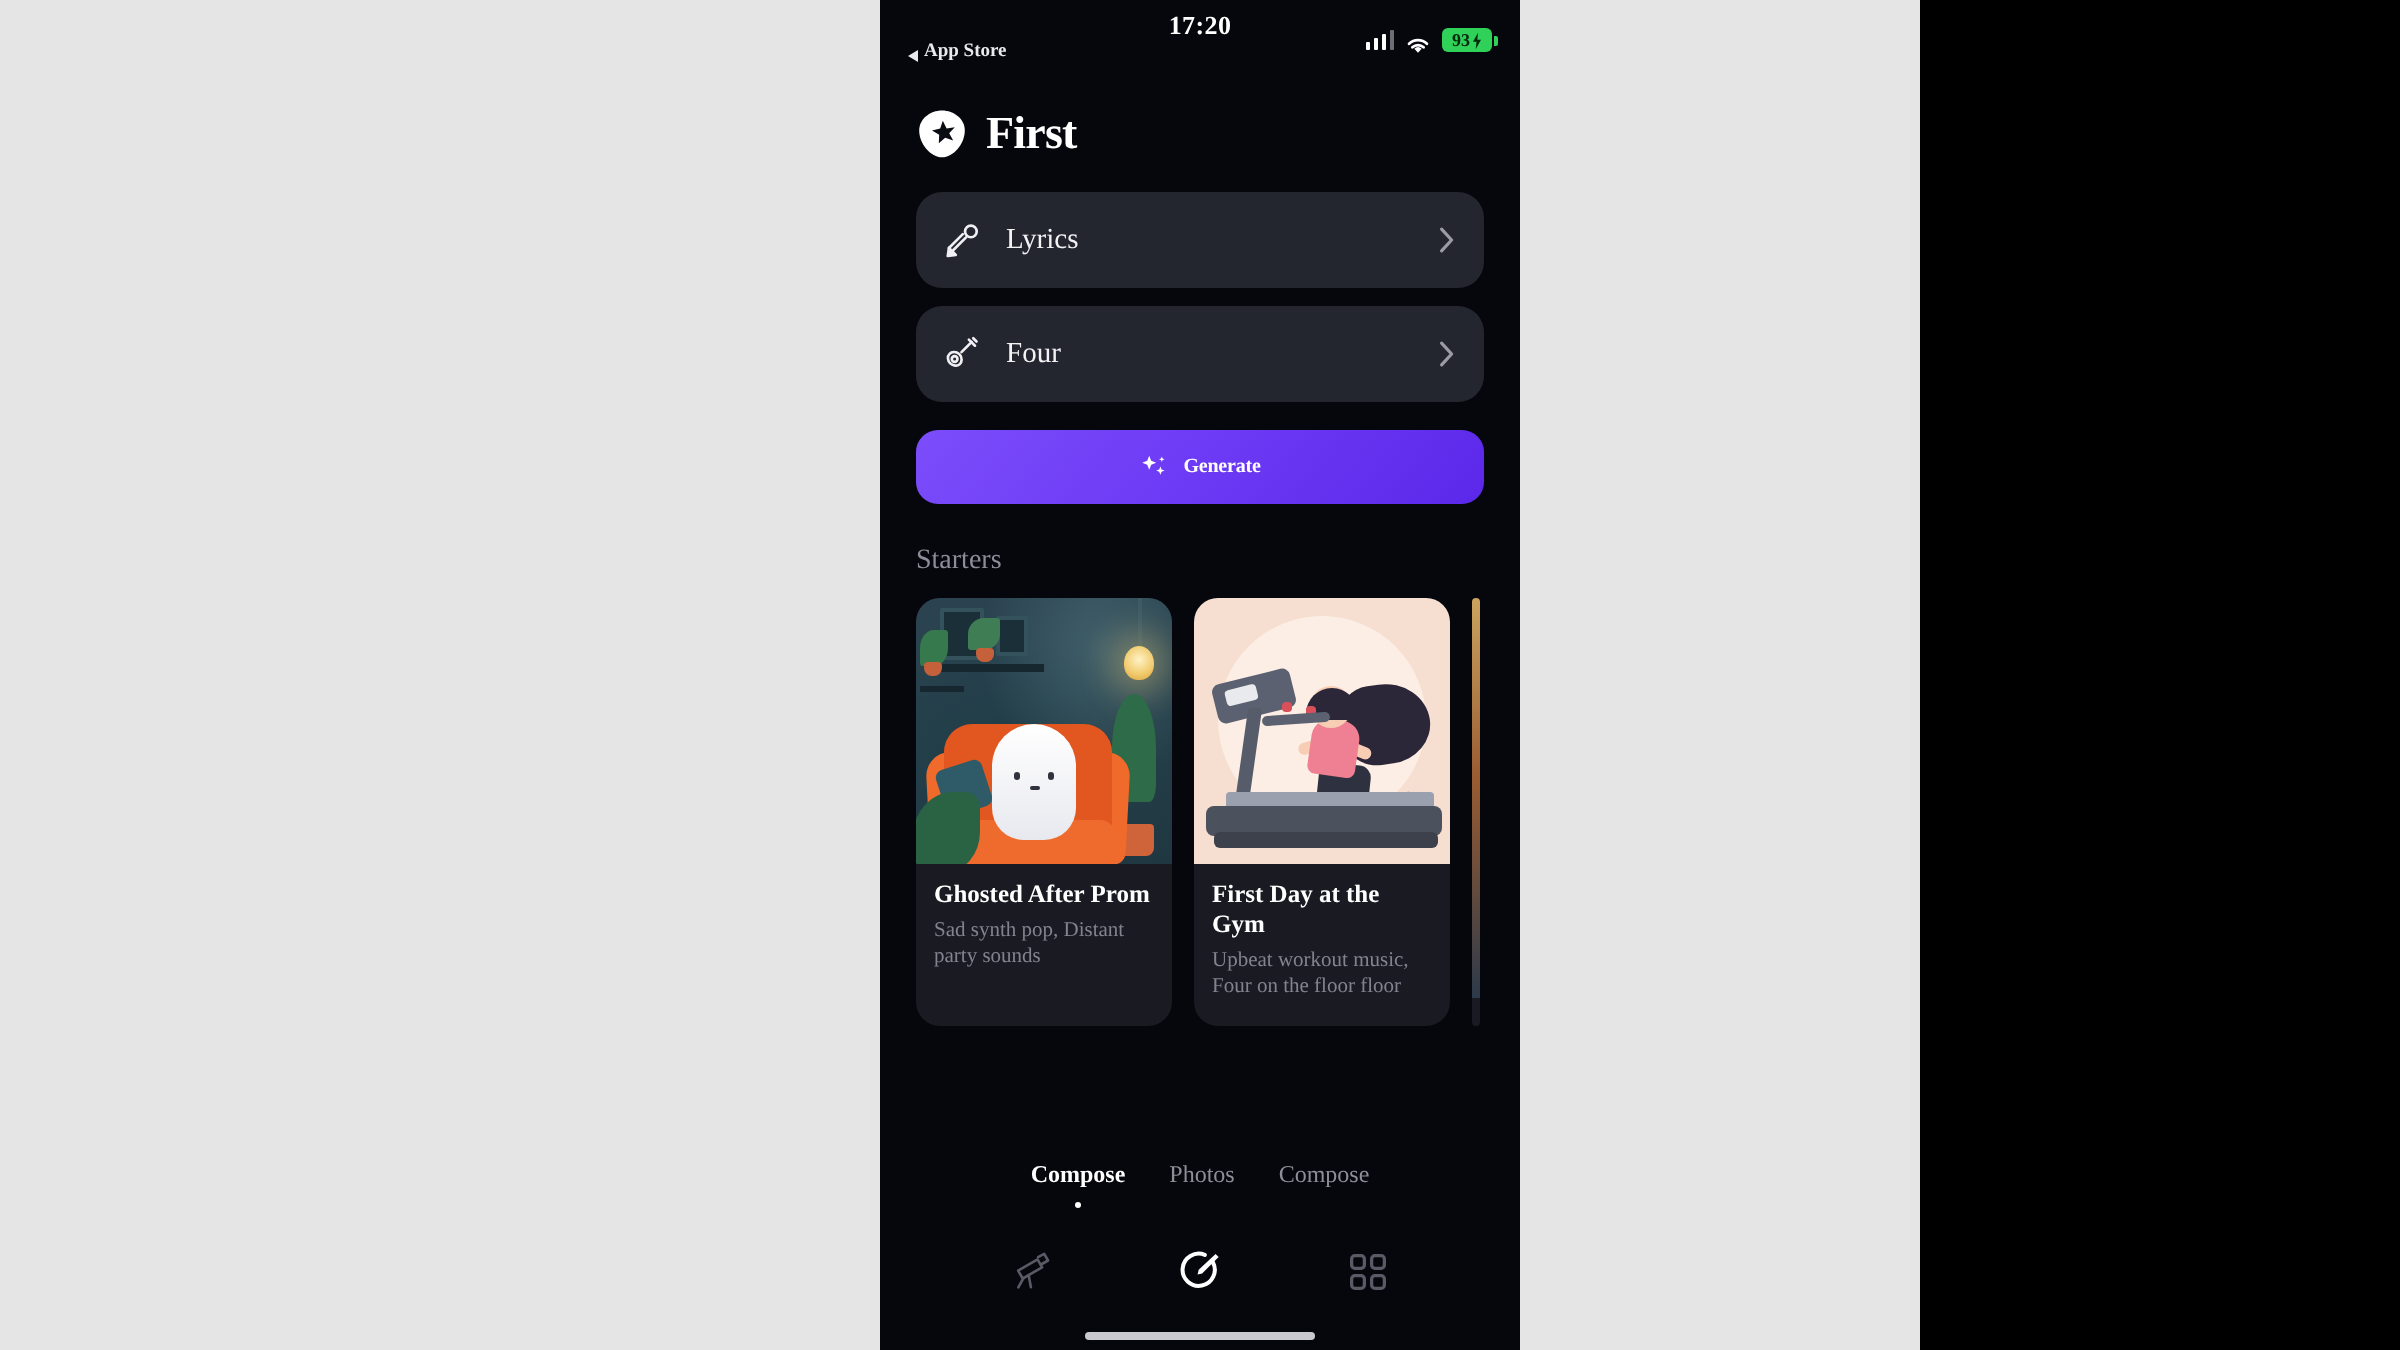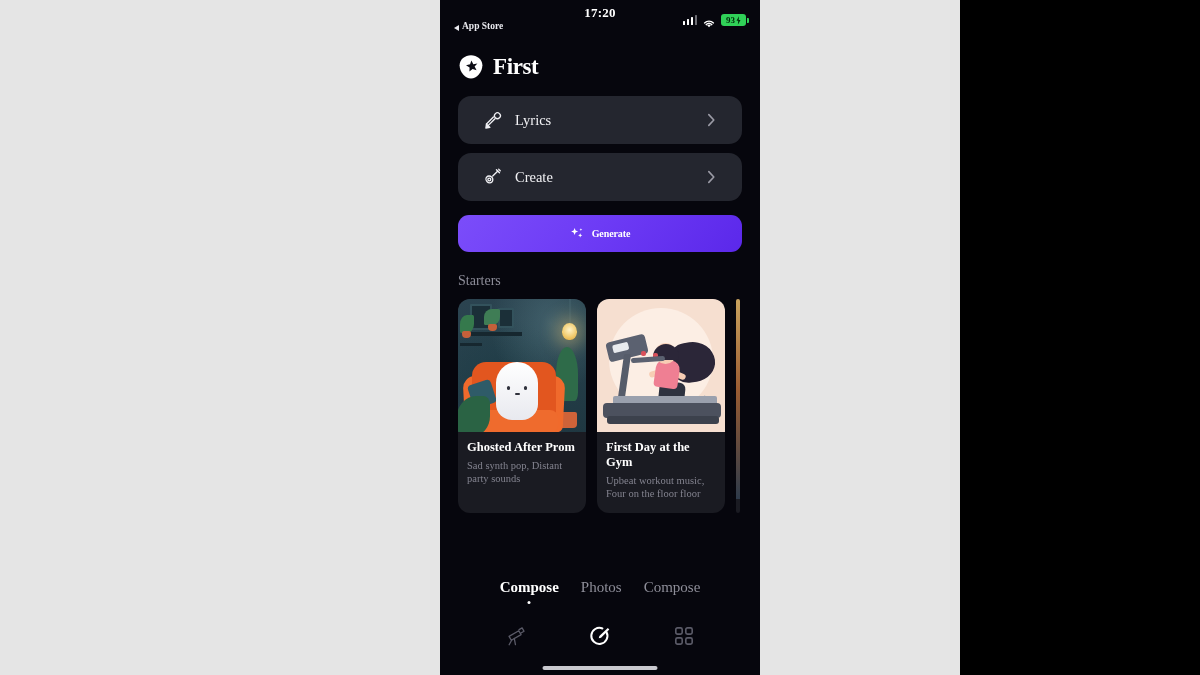--- a/index.html
+++ b/index.html
@@ -57,21 +57,21 @@
   }
   .logo-mark{width:26px;height:26px;position:relative;flex:none;}
   .app-title{
     color:#fff;font-size:23px;font-weight:bold;letter-spacing:-.4px;
   }
 
   
   .options{padding:16px 18px 0 18px;display:flex;flex-direction:column;gap:9px;}
   .opt-row{
     height:48px;background:#24262f;border-radius:13px;
-    display:flex;align-items:center;padding:0 26px;gap:12px;cursor:pointer;
+    display:flex;align-items:center;padding:0 14px;gap:12px;cursor:pointer;
   }
   .opt-icon{width:19px;height:19px;flex:none;display:block;}
   .opt-label{color:#f2f2f5;font-size:14.5px;flex:1;}
   .chev{width:9px;height:14px;flex:none;}
 
   
   .gen-wrap{padding:14px 18px 0 18px;}
   .generate{
     height:37px;border-radius:11px;
     background:linear-gradient(130deg,#7b4dfa 0%,#6d3bf5 48%,#5b28ea 100%);
@@ -159,21 +159,21 @@
   .gy-shoe{position:absolute;width:13px;height:7px;background:#3f6e9c;border-radius:4px;}
   .gy-arm{position:absolute;background:#f7cdb4;border-radius:3px;}
   .art-sliver{position:absolute;inset:0;background:linear-gradient(180deg,#caa35e,#9a5c32 45%,#2d3a4a);}
 
   
   .modes{
     position:absolute;left:0;width:100%;top:578px;
     display:flex;justify-content:center;align-items:flex-start;gap:22px;
   }
   .mode{position:relative;cursor:pointer;text-align:center;}
-  .mode .m-label{font-size:15px;color:#8e8e99;}
+  .mode .m-label{font-size:12px;color:#8e8e99;}
   .mode.active .m-label{color:#fff;font-weight:bold;}
   .mode.active:after{
     content:"";position:absolute;left:50%;transform:translateX(-50%);
     bottom:-8px;width:3px;height:3px;border-radius:50%;background:#fff;
   }
 
   
   .tabbar{
     position:absolute;left:0;bottom:20px;width:100%;
     display:flex;justify-content:space-around;align-items:center;padding:0 34px;
@@ -255,21 +255,21 @@
         <svg viewBox="0 0 20 20" width="19" height="19">
           <g stroke="#f0f0f4" stroke-width="1.4" fill="none" stroke-linecap="round" stroke-linejoin="round">
             <path d="M7.9 9.4 C6.4 8 4 8.2 2.9 9.4 C1.6 10.7 1.9 13 3.3 14.4 C4.7 15.8 7 16.1 8.3 14.8 C9.5 13.7 9.7 11.3 8.3 9.8 Z"></path>
             <circle cx="5.6" cy="12.1" r="1.5"></circle>
             <path d="M9.2 8.5 L14.6 3.1"></path>
             <path d="M13.1 1.9 L16.3 5.1"></path>
             <path d="M15.4 1.2 L17.1 2.9"></path>
           </g>
         </svg>
       </span>
-      <span class="opt-label">Create</span>
+      <span class="opt-label">Four</span>
       <span class="chev">
         <svg viewBox="0 0 9 14" width="9" height="14">
               <path d="M1.8 1.6 L6.8 7 L1.8 12.4" stroke="#9b9ba6" stroke-width="1.6" fill="none" stroke-linecap="round" stroke-linejoin="round"></path>
             </svg>
       </span>
     </div>
   </div>
 
   <div class="gen-wrap">
     <div class="generate">

